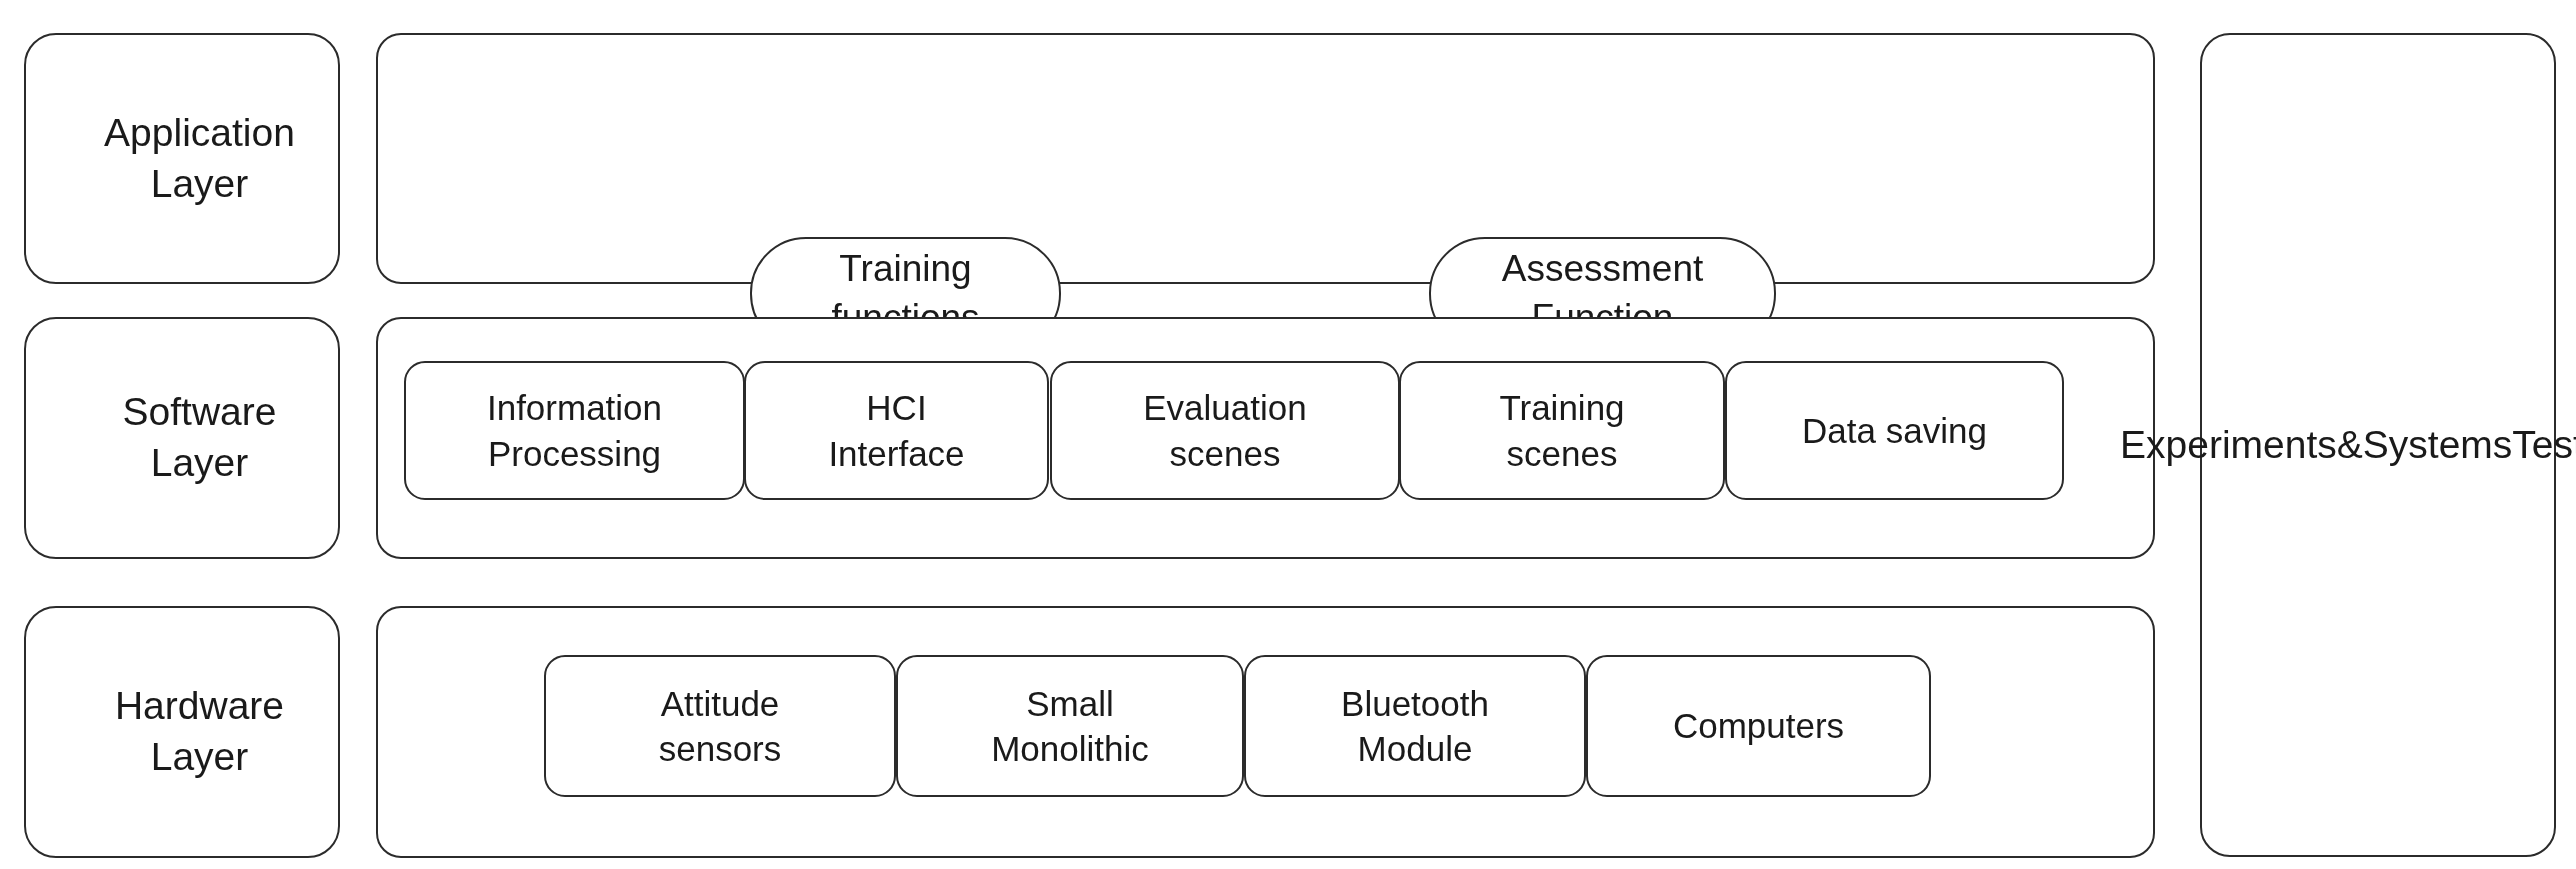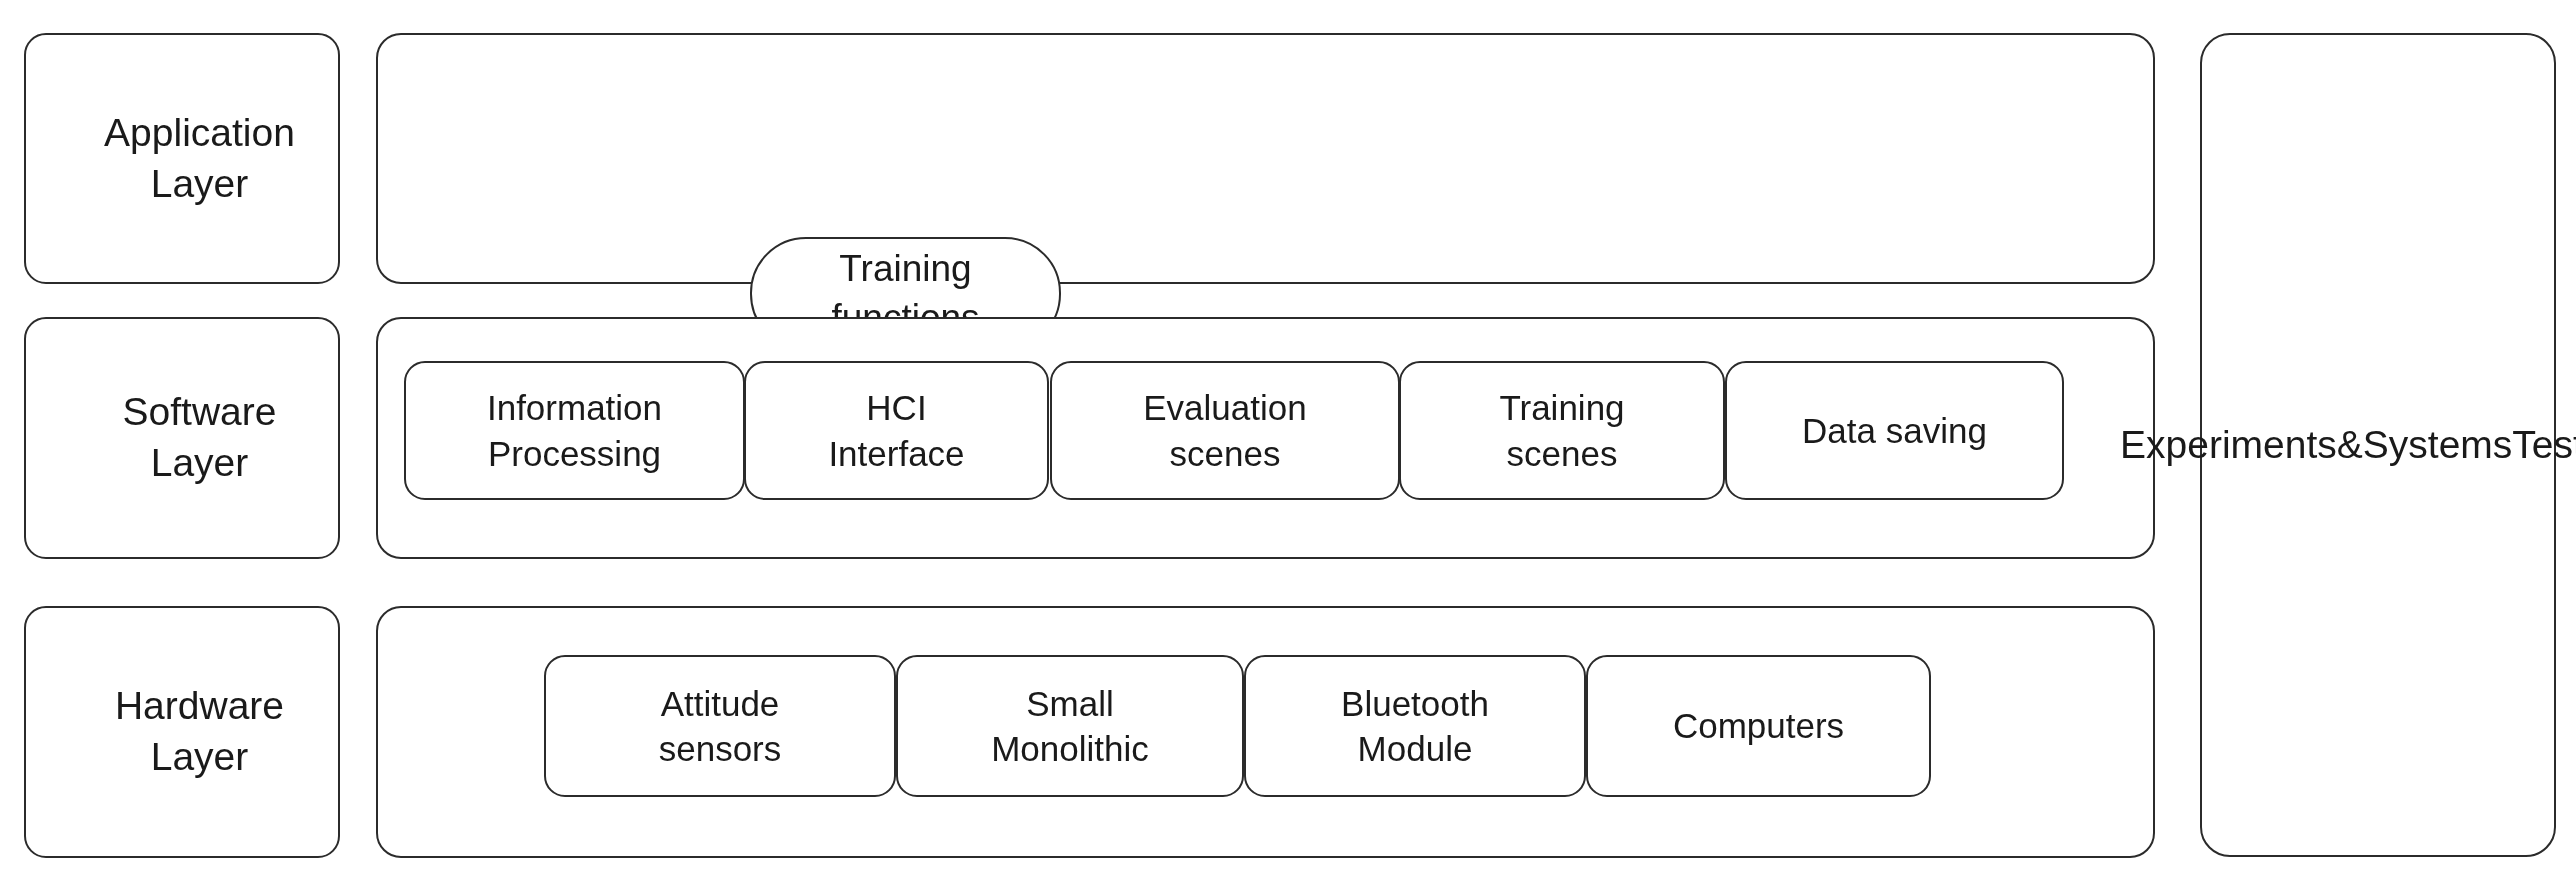--- a/index.html
+++ b/index.html
@@ -26,21 +26,21 @@
     align-items: center;
     justify-content: center;
     text-align: center;
     line-height: 1.30;
   }
 
   
   .layer-label {
     left: 24px;
     width: 316px;
-    border-radius: 22px;
+    border-radius: 32px;
     font-size: 39px;
     padding-left: 35px;
   }
   #layer-label-application { top: 33px;  height: 251px; }
   #layer-label-software    { top: 317px; height: 242px; }
   #layer-label-hardware    { top: 606px; height: 252px; }
 
   
   .layer-container {
     left: 376px;
@@ -129,20 +129,26 @@
 
   <div class="box layer-container" id="container-application"></div>
 
   <div class="box app-pill" id="app-box-training">
     <div>
       <span class="lbl">Training</span>
       <span class="lbl">functions</span>
     </div>
   </div>
 
+  <div class="box app-pill" id="app-box-assessment">
+    <div>
+      <span class="lbl">Assessment</span>
+      <span class="lbl">Function</span>
+    </div>
+  </div>
 
   <div class="box layer-container" id="container-software"></div>
 
   <div class="box sw-box" id="sw-box-information">
     <div>
       <span class="lbl">Information</span>
       <span class="lbl">Processing</span>
     </div>
   </div>
 

